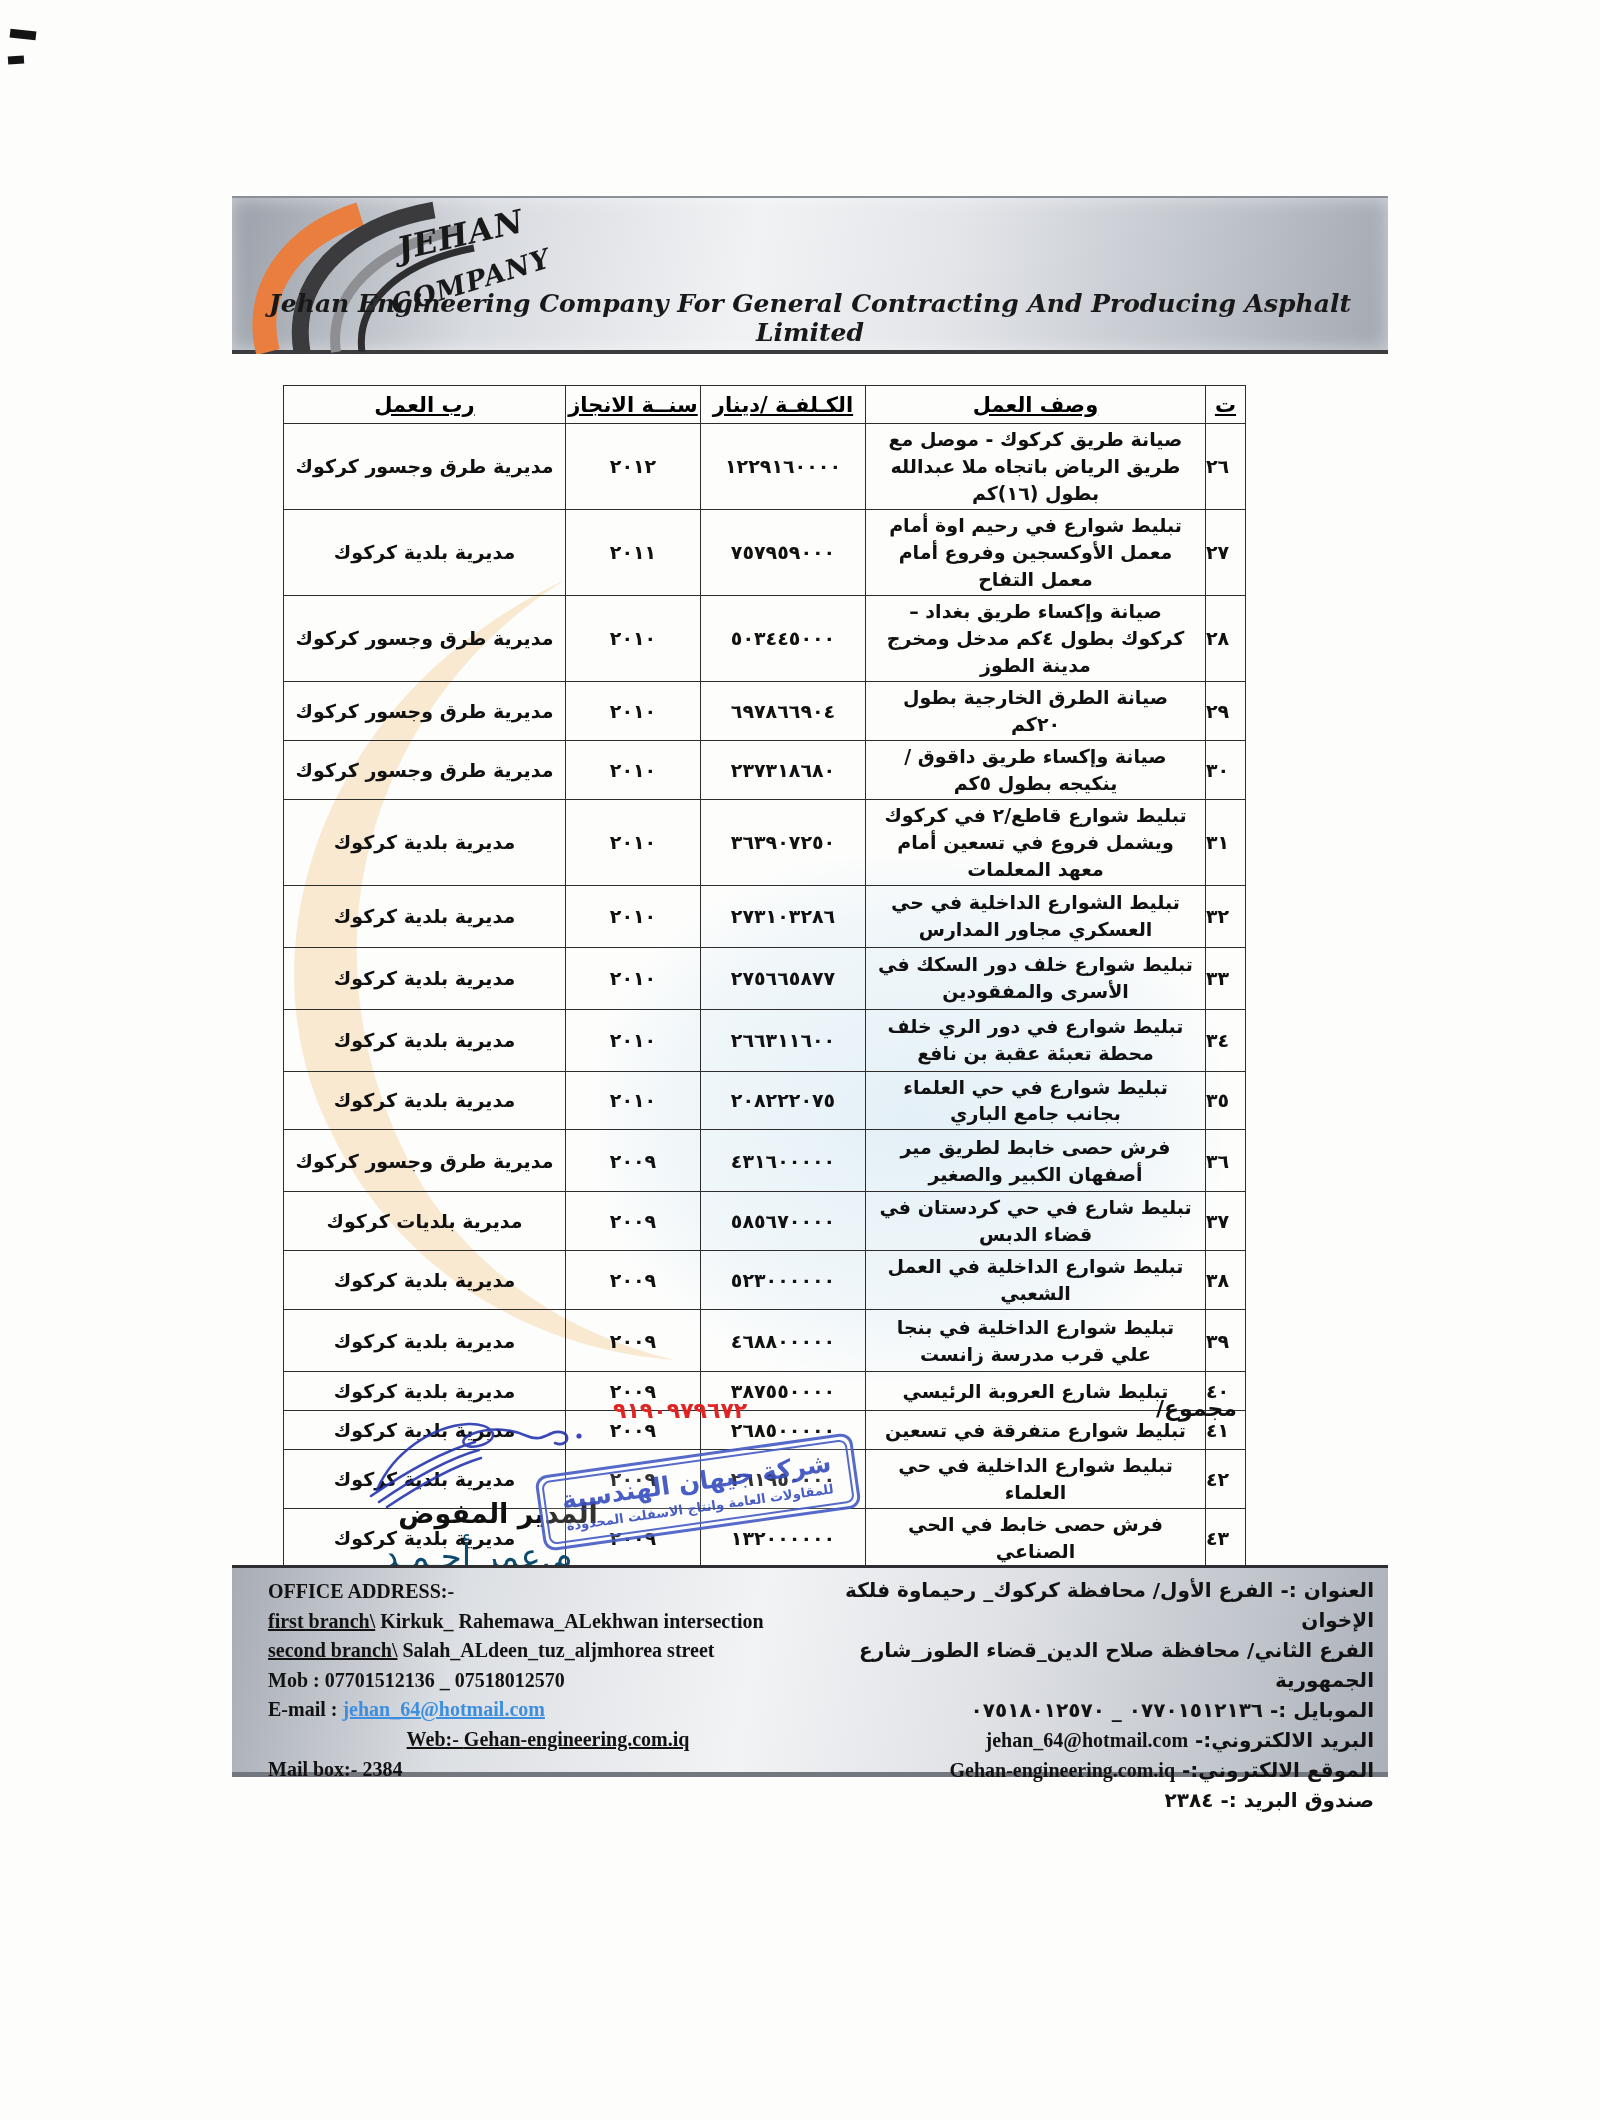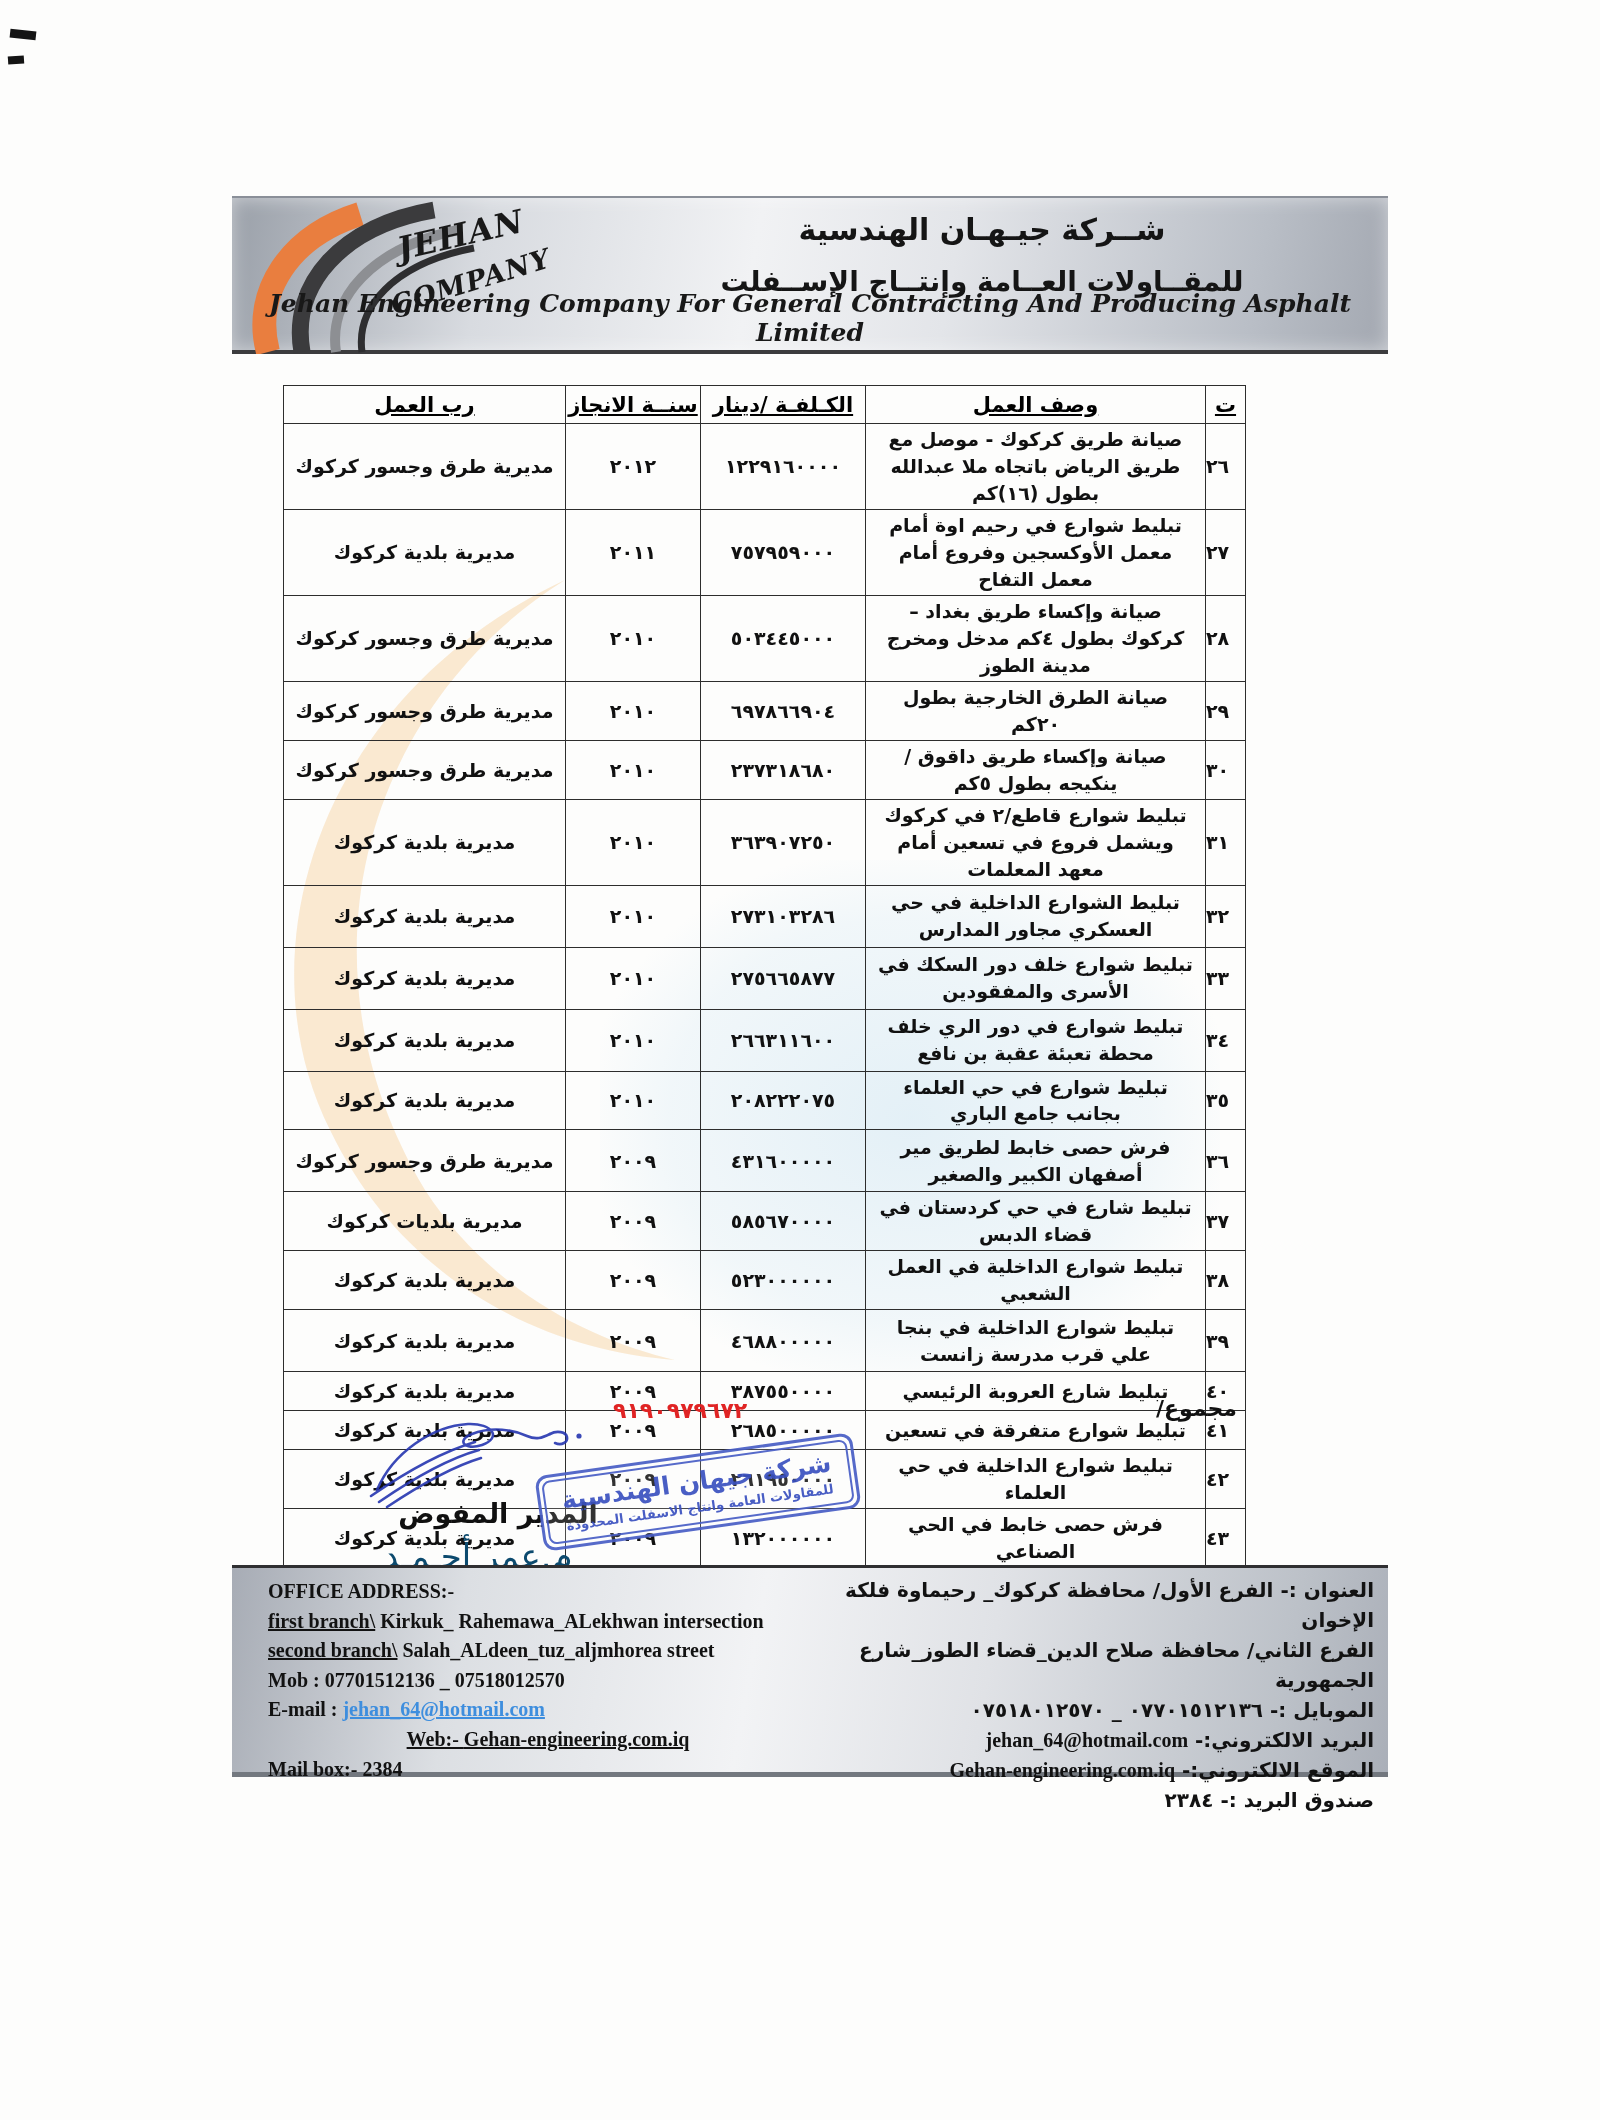--- a/index.html
+++ b/index.html
@@ -96,24 +96,20 @@
     <div class="logo-wrap">
       <svg width="330" height="154" viewBox="0 0 330 154">
         <path d="M 30 152 C 14 92 52 36 122 14" stroke="#e97e3f" stroke-width="24" fill="none"></path>
         <path d="M 64 152 C 52 84 104 26 196 10" stroke="#3b3b3d" stroke-width="17" fill="none"></path>
         <path d="M 98 152 C 90 98 134 48 220 30" stroke="#8d8f93" stroke-width="10" fill="none"></path>
         <path d="M 124 152 C 118 108 154 64 236 48" stroke="#2e2e30" stroke-width="7" fill="none"></path>
       </svg>
       <span class="logo-word logo-jehan">JEHAN</span>
       <span class="logo-word logo-company">COMPANY</span>
     </div>
-    <div class="titles-ar">
-      <div class="title-ar1">شــركة جيـهـان الهندسية</div>
-      <div class="title-ar2">للمقــاولات العــامة وإنتــاج الإســفلت</div>
-    </div>
     <div class="title-en">Jehan Engineering Company For General Contracting And Producing  Asphalt Limited</div>
   </div>
 
   <table class="doc-table">
     <colgroup>
       <col class="c-no">
         <col class="c-desc">
         <col class="c-cost">
         <col class="c-year">
         <col class="c-emp">

